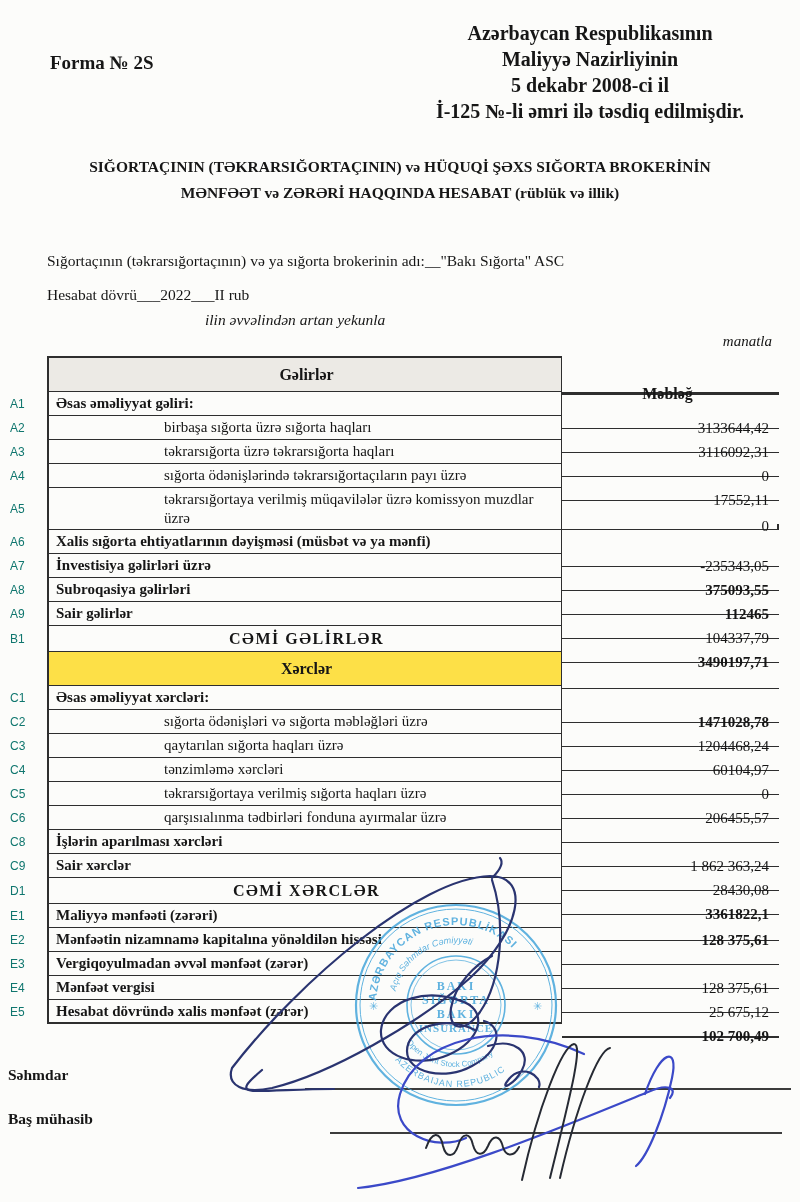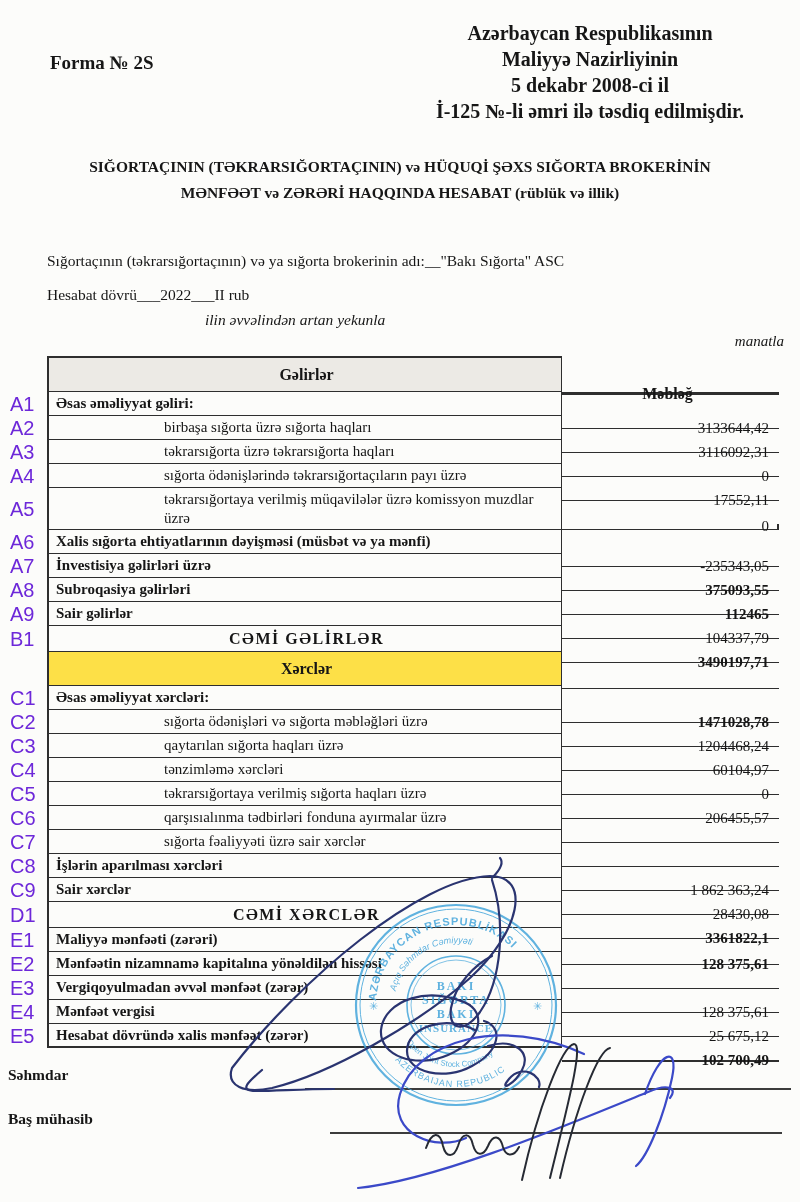--- a/index.html
+++ b/index.html
@@ -10,31 +10,31 @@
   }
   
   .form-no { position:absolute; left:50px; top:52px; font-size:19px; font-weight:bold; }
   .approval { position:absolute; left:400px; top:20px; width:380px; text-align:center;
               font-size:20px; font-weight:bold; line-height:26px; }
   .title { position:absolute; left:0; top:154px; width:800px; text-align:center;
            font-size:15.5px; font-weight:bold; line-height:26px; }
   .company-line { position:absolute; left:47px; top:252px; font-size:15.5px; }
   .period-line  { position:absolute; left:47px; top:286px; font-size:15.5px; }
   .accum-note   { position:absolute; left:205px; top:311px; font-size:15.5px; font-style:italic; }
-  .currency-note{ position:absolute; right:16px; top:333px; font-size:15px; font-style:italic; }
+  .currency-note{ position:absolute; right:28px; top:333px; font-size:15px; font-style:italic; }
 
   
   .report-table { position:absolute; left:8px; top:356px; width:772px; }
   .t-row { display:flex; align-items:stretch; height:24px; }
   .t-row.hdr   { height:36px; }
   .t-row.sect  { height:34px; }
   .t-row.tot   { height:26px; }
   .t-row.tall  { height:42px; }
   .code { width:37px; flex:0 0 37px; font-family:"Liberation Sans", sans-serif;
-          font-size:20px; color:#6d28d9; display:flex; align-items:center; padding-left:2px; }
+          font-size:12px; color:#0f766e; display:flex; align-items:center; padding-left:2px; }
   .lbl  { width:515px; flex:0 0 515px; box-sizing:border-box;
           border-left:2px solid #2e2e2e; border-right:1px solid #2e2e2e; border-bottom:1px solid #2e2e2e;
           font-size:15px; display:flex; align-items:center; padding:0 4px 0 7px; line-height:1.25; }
   .val  { width:217px; flex:0 0 217px; box-sizing:border-box;
           border-right:2px solid #2e2e2e; border-bottom:1px solid #2e2e2e;
           font-size:15px; display:flex; align-items:center; justify-content:flex-end; padding:0 8px 0 4px;margin-top:36px; }
   .t-row.hdr .lbl, .t-row.hdr .val { border-top:2px solid #2e2e2e; background:#eceae5;
           font-weight:bold; justify-content:center; font-size:16px; }
   .t-row.sect .lbl, .t-row.sect .val { background:#fde047; }
   .t-row.sect .lbl { font-weight:bold; justify-content:center; font-size:16px; }
@@ -163,25 +163,20 @@
         <div class="code">C5</div>
         <div class="lbl indent">təkrarsığortaya verilmiş sığorta haqları üzrə</div>
         <div class="val ">206455,57</div>
       </div>
       <div class="t-row ">
         <div class="code">C6</div>
         <div class="lbl indent">qarşısıalınma tədbirləri fonduna ayırmalar üzrə</div>
         <div class="val "></div>
       </div>
       <div class="t-row ">
-        <div class="code">C7</div>
-        <div class="lbl indent">sığorta fəaliyyəti üzrə sair xərclər</div>
-        <div class="val "></div>
-      </div>
-      <div class="t-row ">
         <div class="code">C8</div>
         <div class="lbl bold">İşlərin aparılması xərcləri</div>
         <div class="val ">1 862 363,24</div>
       </div>
       <div class="t-row ">
         <div class="code">C9</div>
         <div class="lbl bold">Sair xərclər</div>
         <div class="val ">28430,08</div>
       </div>
       <div class="t-row tot">

